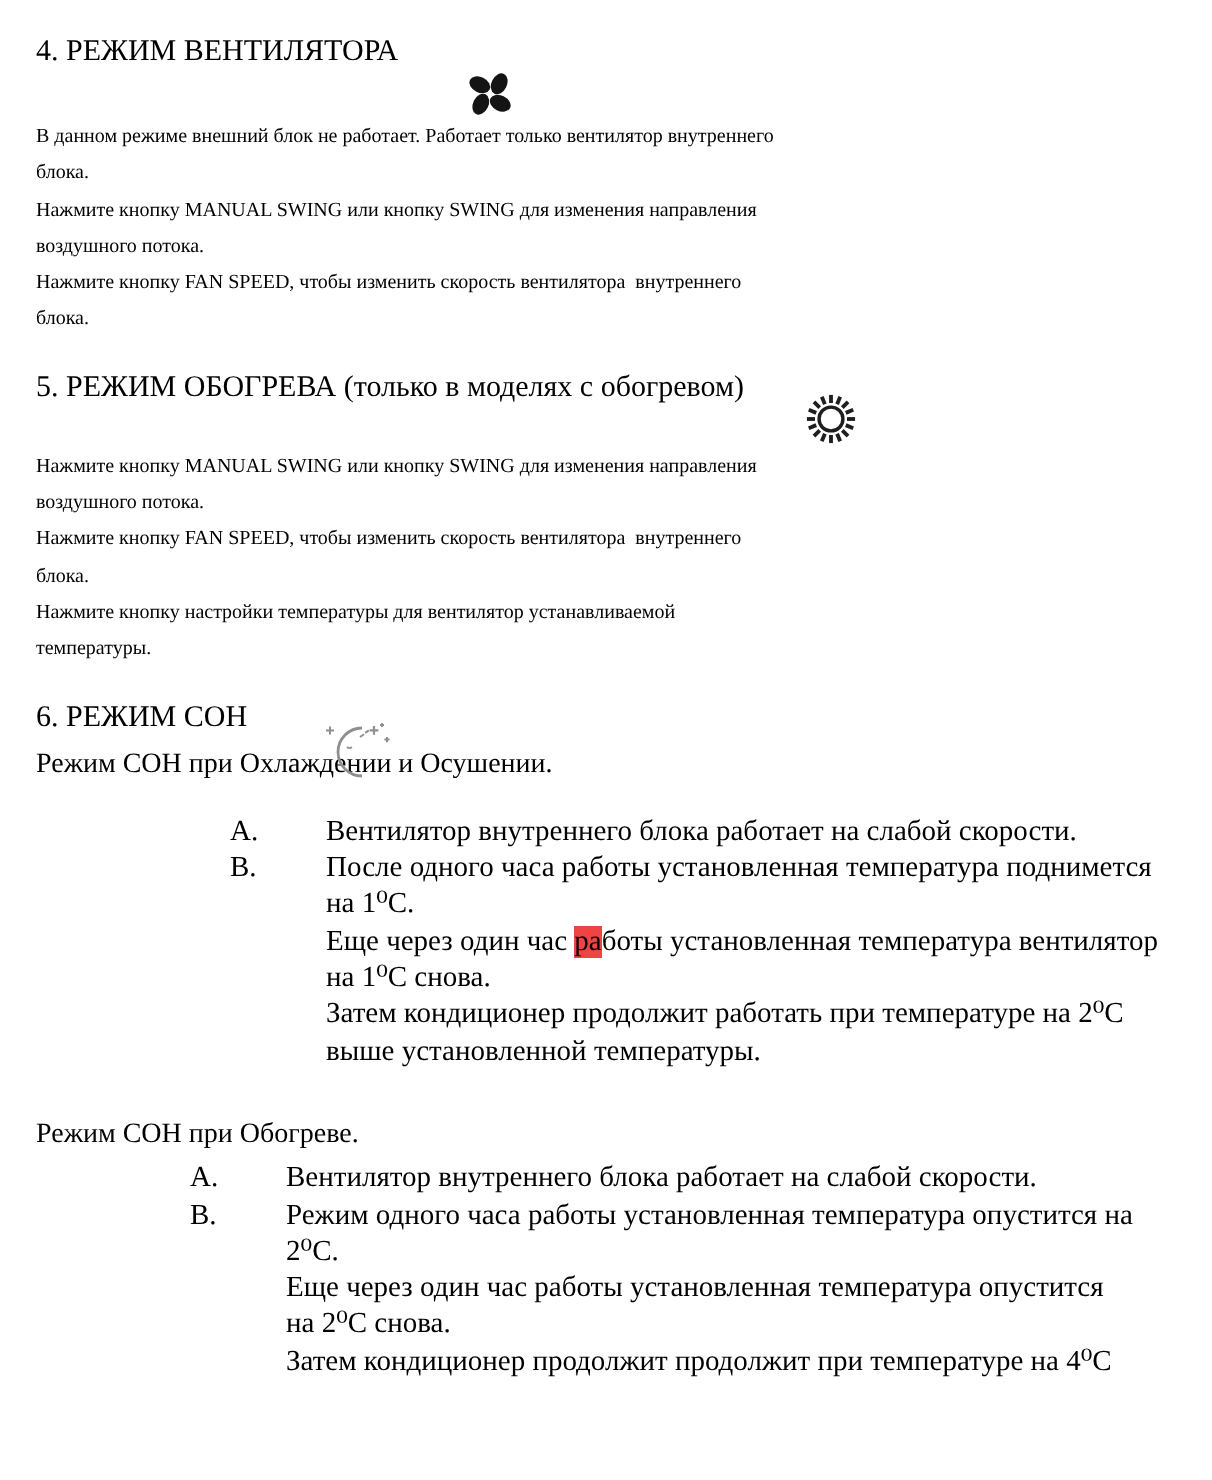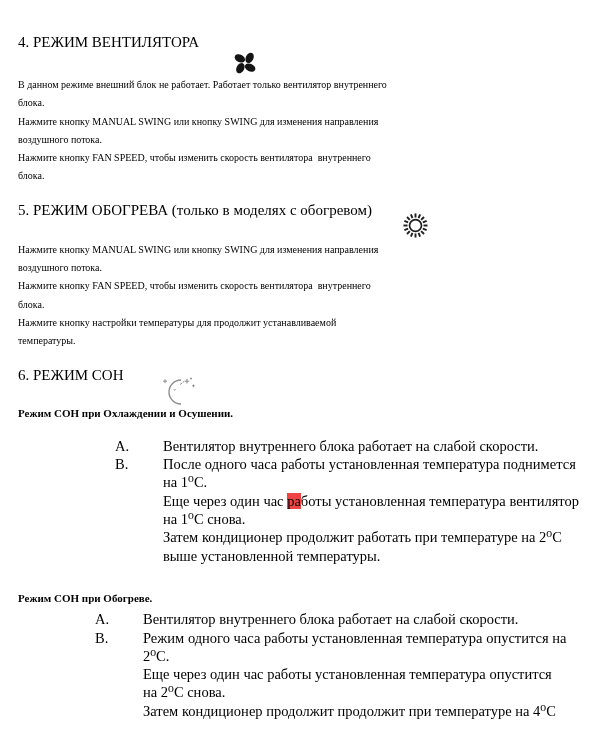--- a/index.html
+++ b/index.html
@@ -18,30 +18,30 @@
     height: 26px;
     font-size: 15px;
     line-height: 22px;
     white-space: pre;
   }
   .h-row .icon { flex: none; position: relative; }
   .icon.fan  { margin-left: 9px;  top: -4px; }
   .icon.sun  { margin-left: 8px;  top: -9px; }
   .icon.moon { margin-left: 14px; top: -12px; }
 
-  .sec4-head { margin-bottom: 19px; margin-top: 16px; }
+  .sec4-head { margin-bottom: 19px; }
   .sec5-head { margin-top: 13px; margin-bottom: 16px; }
-  .sec6-head { margin-top: 13px; margin-bottom: 14px; }
+  .sec6-head { margin-top: 13px; }
 
   .para { font-size: 10px; line-height: 18.3px; }
   .line { white-space: pre; }
 
   .subhead {
-    font-size: 11px; line-height: 18.3px;
-    font-weight: bold;
+    font-size: 14px; line-height: 18.3px;
+    font-weight: normal;
     white-space: pre;
   }
   .subhead.cooling { margin-bottom: 15px; }
   .subhead.heating { margin-top: 24px; margin-bottom: 3px; }
 
   .list { font-size: 14.5px; line-height: 18.3px; }
   .list.first  { padding-left: 97px; }
   .list.second { padding-left: 77px; }
   .li { display: flex; }
   .li .marker { flex: none; width: 48px; white-space: pre; }
@@ -102,21 +102,21 @@
         </g>
       </svg>
     </span>
   </div>
 
   <div class="para">
     <div class="line">Нажмите кнопку MANUAL SWING или кнопку SWING для изменения направления</div>
     <div class="line">воздушного потока.</div>
     <div class="line">Нажмите кнопку FAN SPEED, чтобы изменить скорость вентилятора  внутреннего</div>
     <div class="line">блока.</div>
-    <div class="line">Нажмите кнопку настройки температуры для продолжит устанавливаемой</div>
+    <div class="line">Нажмите кнопку настройки температуры для вентилятор устанавливаемой</div>
     <div class="line">температуры.</div>
   </div>
 
   <div class="h-row sec6-head">
     <span>6. РЕЖИМ СОН</span>
     <span class="icon moon">
       <svg width="38" height="34" viewBox="0 0 38 34">
         <g stroke="#8f8f8f" fill="none">
           <path d="M21 6 A11 11 0 1 0 21 30 A8.6 8.6 0 1 1 21 6 Z" stroke-width="1.4"></path>
           <path d="M5 5.2 v4 M3 7.2 h4" stroke-width="1"></path>

